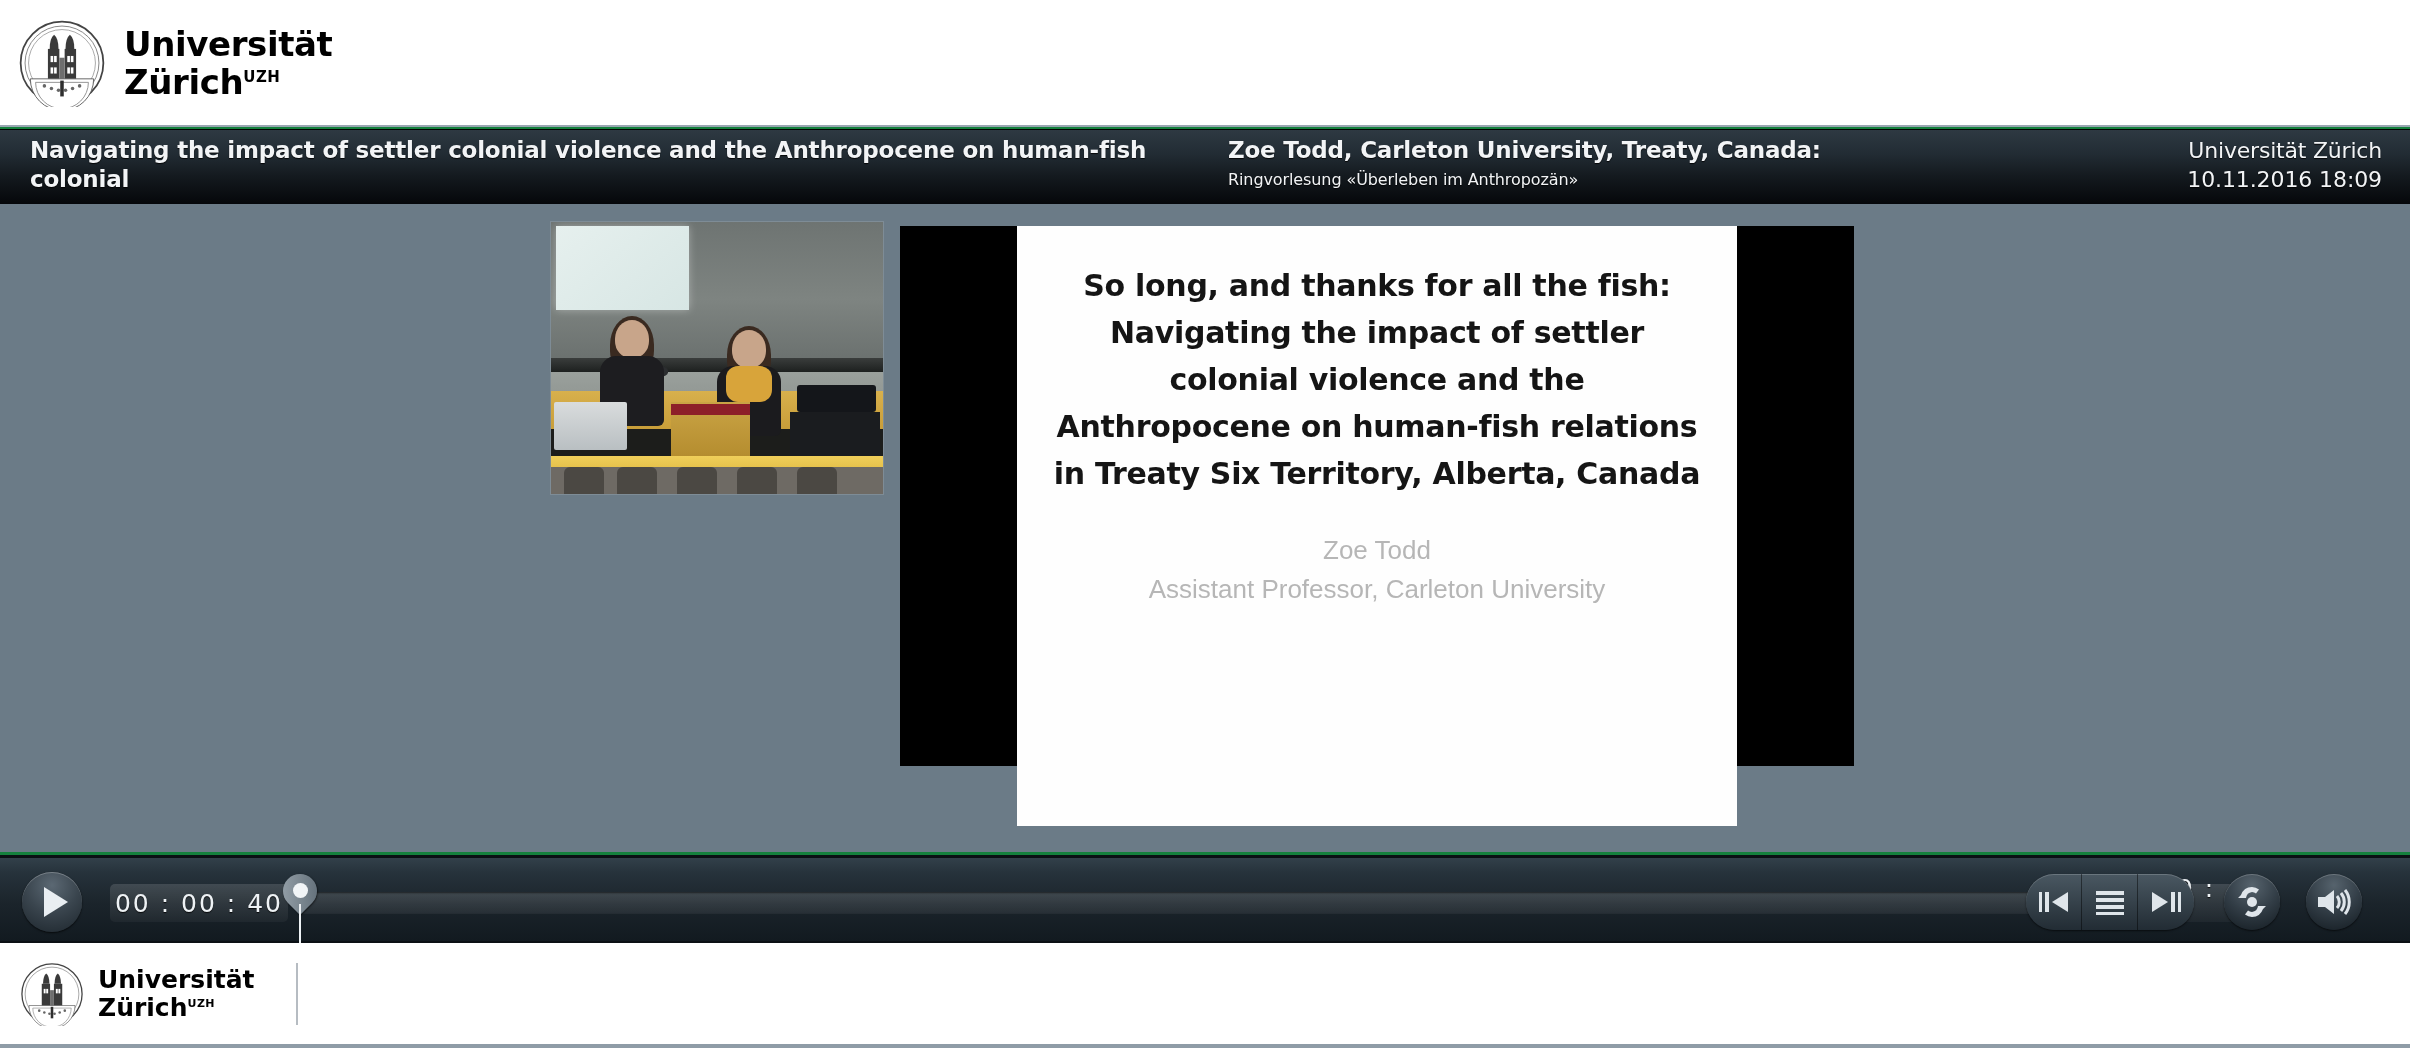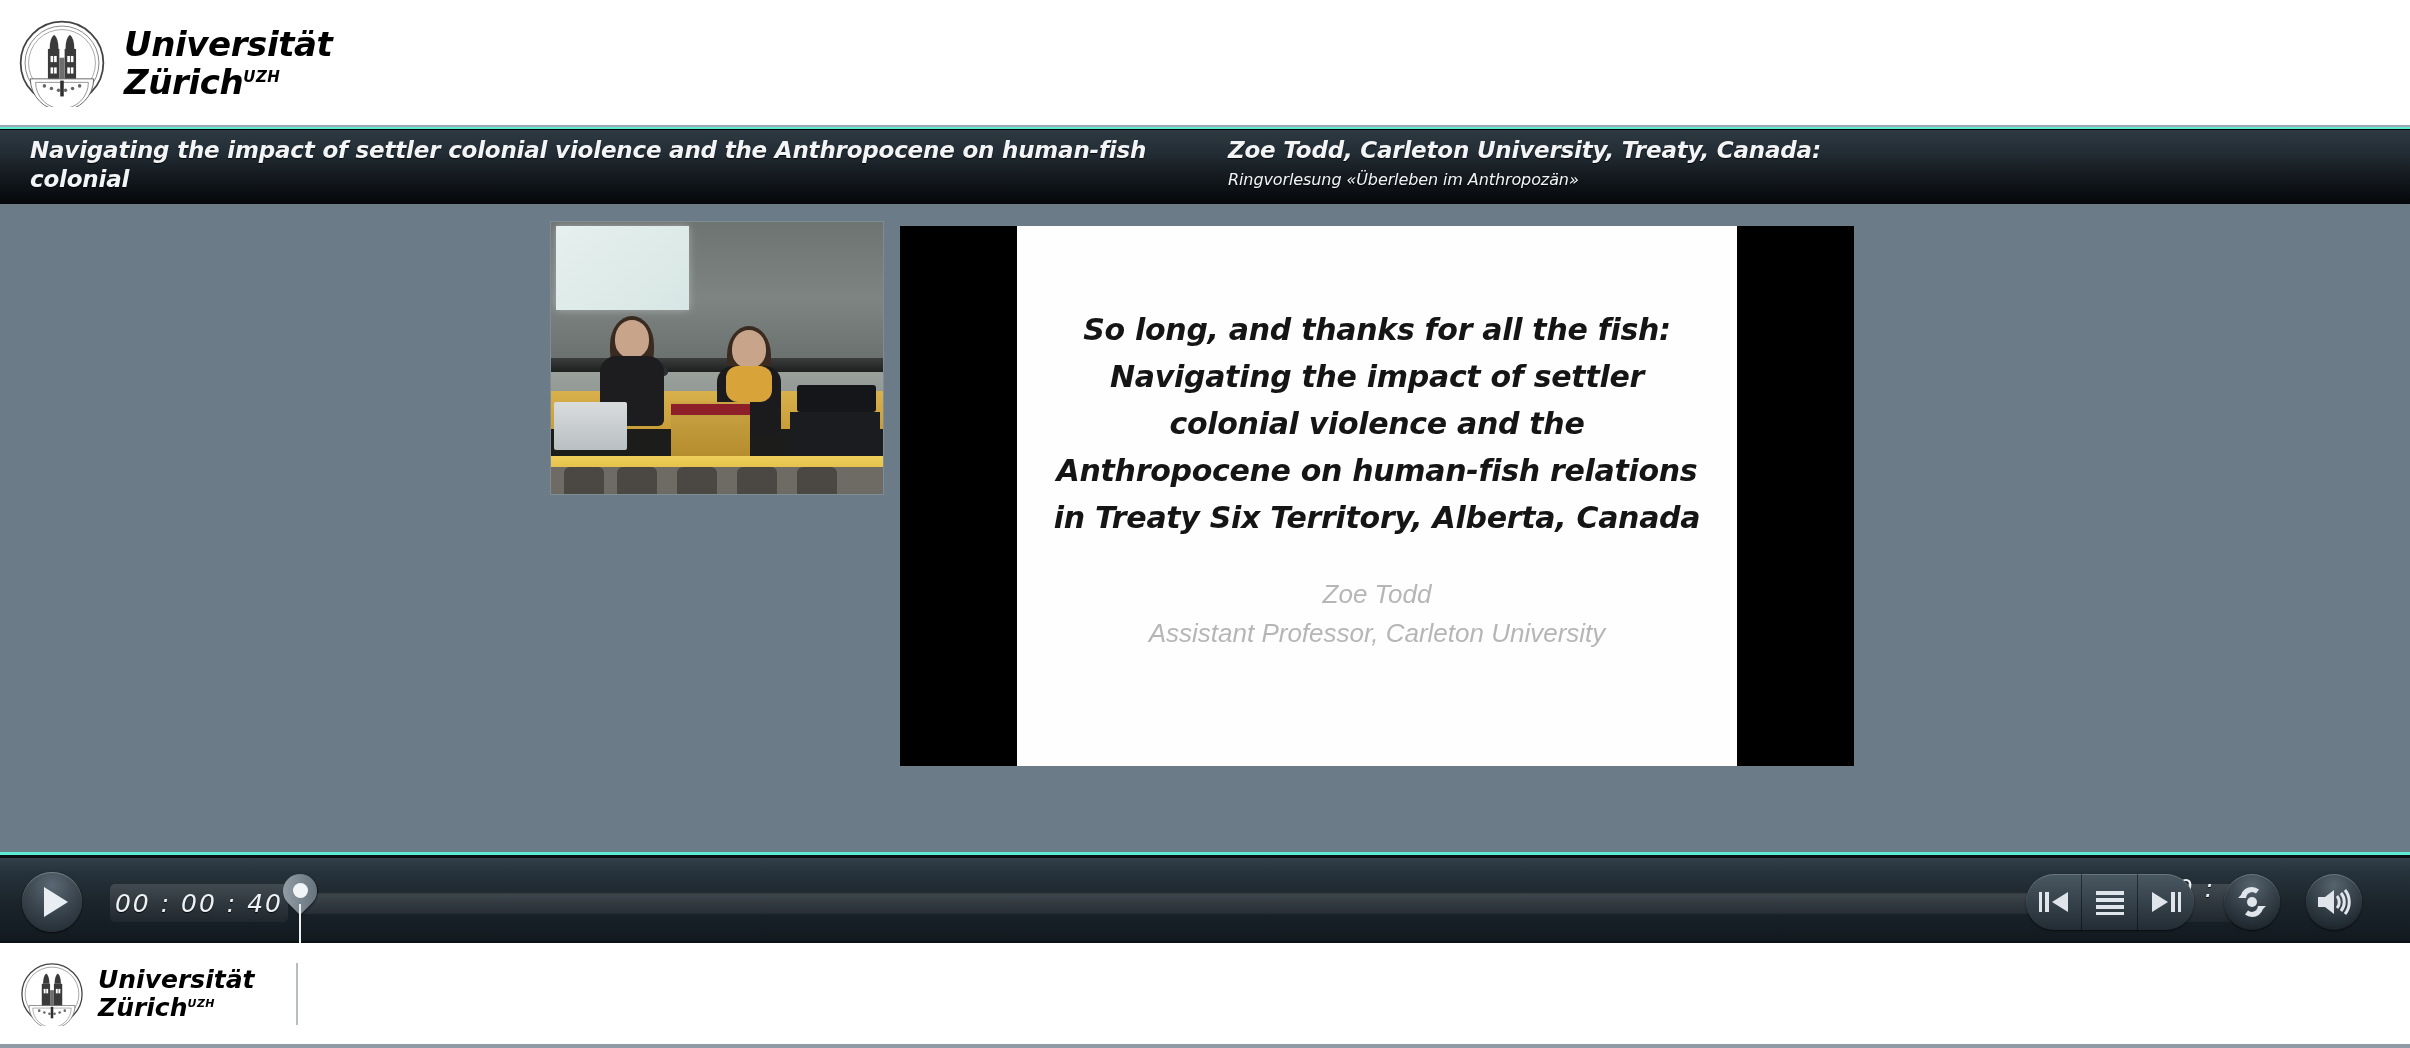--- a/index.html
+++ b/index.html
@@ -2,21 +2,21 @@
 <html><head>
 <meta charset="utf-8">
 <style>
   * { box-sizing: border-box; margin: 0; padding: 0; }
   html, body {
     width: 2410px; height: 1048px;
     background: #ffffff;
     font-family: "Liberation Sans", sans-serif;
     overflow: hidden;
   }
-  .app { position: relative; width: 2410px; height: 1048px; background: #5eead4; font-style: italic; }
+  .app { position: relative; width: 2410px; height: 1048px; background: #15803d; }
 
   
   .brandbar {
     position: absolute; left: 0; top: 0; width: 2410px; height: 127px;
     background: #ffffff;
     border-bottom: 2px solid #9aa7b2;
     display: flex; align-items: center;
   }
   .uzh-lockup { display: flex; align-items: center; gap: 18px; margin-left: 18px; }
   .uzh-seal { width: 88px; height: 88px; flex: 0 0 88px; display:block; }
@@ -160,23 +160,23 @@
     background: #d8a43a;
   }
 
   
   .slidebox {
     position: absolute; left: 900px; top: 226px; width: 954px; height: 540px;
     background: #000;
   }
   .slide {
     position: absolute; left: 50%; top: 0; transform: translateX(-50%);
-    width: 720px; height: 540px; background: #fefefe;
+    width: 720px; height: 600px; background: #fefefe;
     display: flex; flex-direction: column; align-items: center;
-    justify-content: flex-start; padding: 80px 32px 20px;
+    justify-content: flex-start; padding: 36px 32px 20px;
   }
   .slide-title {
     font-family: "DejaVu Sans", sans-serif;
     font-weight: bold; font-size: 30px; line-height: 47px;
     color: #151515; text-align: center; letter-spacing: -0.3px;
   }
   .slide-sub {
     margin-top: 34px;
     font-family: "Liberation Sans", sans-serif;
     font-weight: normal; font-size: 26px; line-height: 39px;
@@ -334,20 +334,24 @@
 
   <div class="infobar">
     <div class="col col-left">
       <div class="ib-line1">Navigating the impact of settler colonial violence and the Anthropocene on human-fish</div>
       <div class="ib-line1">colonial</div>
     </div>
     <div class="col col-mid">
       <div class="ib-line1">Zoe Todd, Carleton University, Treaty, Canada:</div>
       <div class="ib-line2">Ringvorlesung «Überleben im Anthropozän»</div>
     </div>
+    <div class="col col-right">
+      <div class="ib-line1">Universität Zürich</div>
+      <div class="ib-line2">10.11.2016 18:09</div>
+    </div>
   </div>
 
   <div class="stage"></div>
 
   <div class="thumb">
     <div class="wall"></div>
     <div class="screen"></div>
     <div class="rail"></div>
     <div class="backwall"></div>
     <div class="deskrow"></div>

